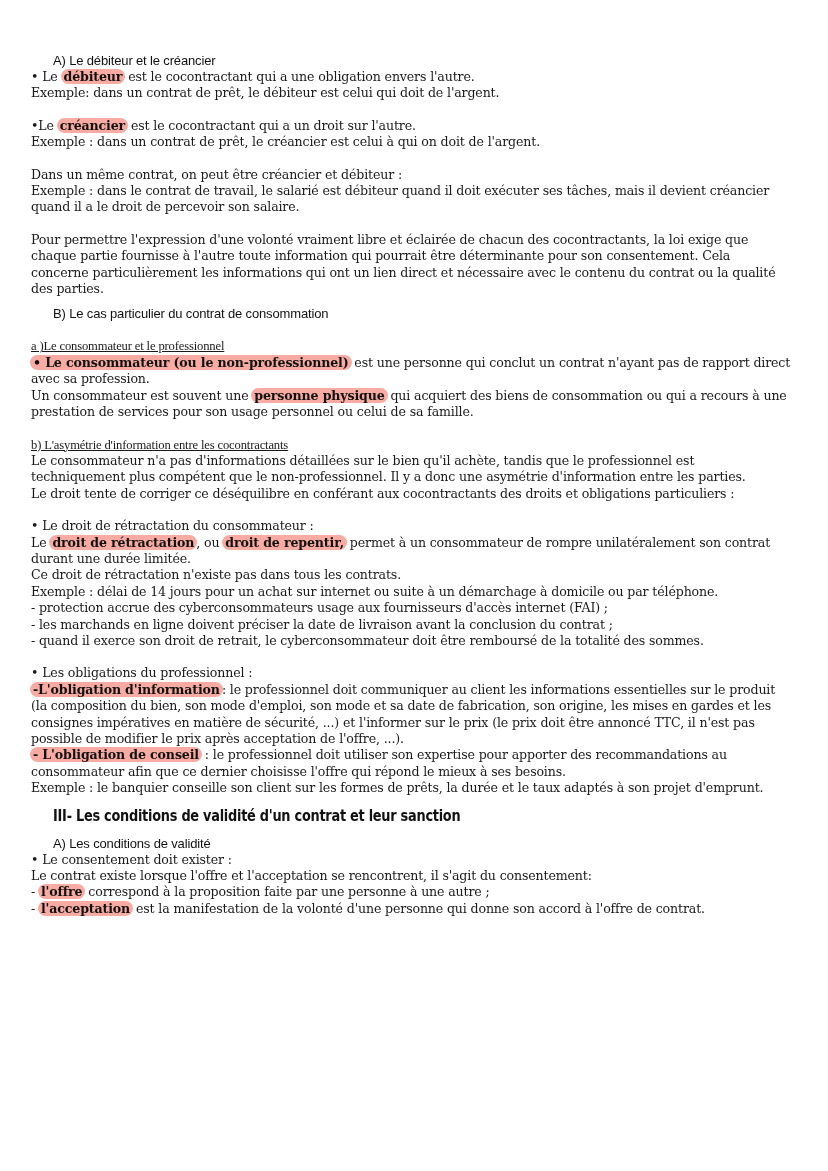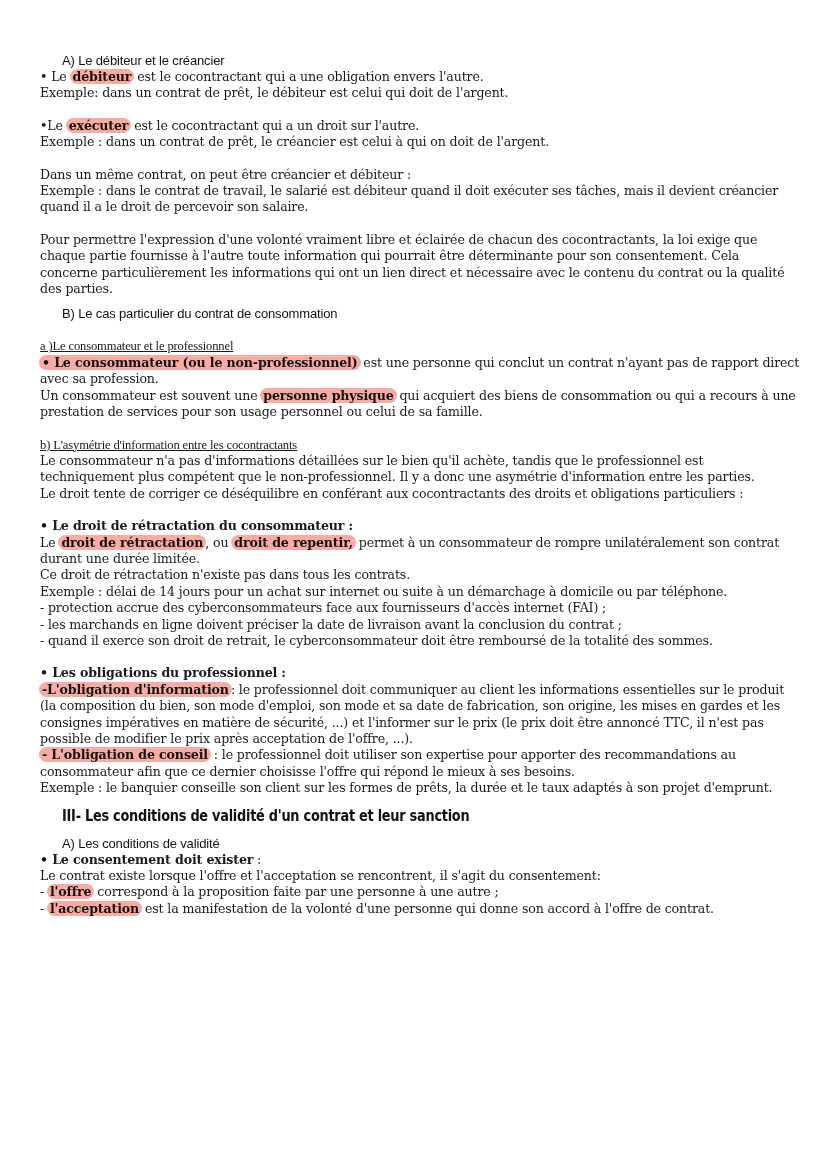--- a/index.html
+++ b/index.html
@@ -1,41 +1,41 @@
 <!DOCTYPE html>
 <html><head>
 <meta charset="utf-8">
 <style>
   html, body { margin: 0; padding: 0; background: #ffffff; }
   body { width: 828px; height: 1171px; position: relative; overflow: hidden; }
   .page {
-    position: absolute; left: 40px; top: 52px; width: 760px;
+    position: absolute; left: 31px; top: 52px; width: 760px;
     font-family: "DejaVu Serif", serif;
     font-size: 12.6px; line-height: 16.4px; color: #1a1a1a;
     letter-spacing: -0.15px;
   }
   .sub { font-family: "Liberation Sans", sans-serif; font-size: 13px; font-weight: 500; margin-left: 22px; color: #111; line-height: 17px; }
   .main-h { font-family: "DejaVu Sans", sans-serif; font-weight: bold; font-size: 15px; margin-left: 22px; color: #111; letter-spacing: -0.3px; transform: scaleX(0.86); transform-origin: left; white-space: nowrap; line-height: 22px; }
   .u { text-decoration: underline; font-family: Liberation Serif, serif; }
   .p { margin: 0; }
   .gap { height: 16px; }
   .gap-s { height: 8px; }
   .hl { background: #f8aba2; border-radius: 8px; padding: 0 3px; margin: 0 -1px; font-weight: bold; color: #111; }
-  .b { font-weight: bold; }
+  .b { font-weight: normal; }
 </style>
 </head>
 <body>
 
 <div class="page">
 
   <div class="sub">A) Le débiteur et le créancier</div>
   <p class="p"><span>• Le </span><span class="hl">débiteur</span><span> est le cocontractant qui a une obligation envers l'autre.</span></p>
   <p class="p">Exemple: dans un contrat de prêt, le débiteur est celui qui doit de l'argent.</p>
   <div class="gap"></div>
-  <p class="p"><span>•Le </span><span class="hl">exécuter</span><span> est le cocontractant qui a un droit sur l'autre.</span></p>
+  <p class="p"><span>•Le </span><span class="hl">créancier</span><span> est le cocontractant qui a un droit sur l'autre.</span></p>
   <p class="p">Exemple : dans un contrat de prêt, le créancier est celui à qui on doit de l'argent.</p>
   <div class="gap"></div>
   <p class="p">Dans un même contrat, on peut être créancier et débiteur :</p>
   <p class="p">Exemple : dans le contrat de travail, le salarié est débiteur quand il doit exécuter ses tâches, mais il devient créancier quand il a le droit de percevoir son salaire.</p>
   <div class="gap"></div>
   <p class="p">Pour permettre l'expression d'une volonté vraiment libre et éclairée de chacun des cocontractants, la loi exige que chaque partie fournisse à l'autre toute information qui pourrait être déterminante pour son consentement. Cela concerne particulièrement les informations qui ont un lien direct et nécessaire avec le contenu du contrat ou la qualité des parties.</p>
   <div class="gap-s"></div>
 
   <div class="sub">B) Le cas particulier du contrat de consommation</div>
   <div class="gap"></div>
@@ -47,21 +47,21 @@
 
   <p class="p u">b) L'asymétrie d'information entre les cocontractants</p>
   <p class="p">Le consommateur n'a pas d'informations détaillées sur le bien qu'il achète, tandis que le professionnel est techniquement plus compétent que le non-professionnel. Il y a donc une asymétrie d'information entre les parties.</p>
   <p class="p">Le droit tente de corriger ce déséquilibre en conférant aux cocontractants des droits et obligations particuliers :</p>
   <div class="gap"></div>
 
   <p class="p b">• Le droit de rétractation du consommateur :</p>
   <p class="p"><span>Le </span><span class="hl">droit de rétractation</span><span>, ou </span><span class="hl">droit de repentir,</span><span> permet à un consommateur de rompre unilatéralement son contrat durant une durée limitée.</span></p>
   <p class="p">Ce droit de rétractation n'existe pas dans tous les contrats.</p>
   <p class="p">Exemple : délai de 14 jours pour un achat sur internet ou suite à un démarchage à domicile ou par téléphone.</p>
-  <p class="p">- protection accrue des cyberconsommateurs face aux fournisseurs d'accès internet (FAI) ;</p>
+  <p class="p">- protection accrue des cyberconsommateurs usage aux fournisseurs d'accès internet (FAI) ;</p>
   <p class="p">- les marchands en ligne doivent préciser la date de livraison avant la conclusion du contrat ;</p>
   <p class="p">- quand il exerce son droit de retrait, le cyberconsommateur doit être remboursé de la totalité des sommes.</p>
   <div class="gap"></div>
 
   <p class="p b">• Les obligations du professionnel :</p>
   <p class="p"><span class="hl">-L'obligation d'information</span><span>: le professionnel doit communiquer au client les informations essentielles sur le produit (la composition du bien, son mode d'emploi, son mode et sa date de fabrication, son origine, les mises en gardes et les consignes impératives en matière de sécurité, ...) et l'informer sur le prix (le prix doit être annoncé TTC, il n'est pas possible de modifier le prix après acceptation de l'offre, ...).</span></p>
   <p class="p"><span class="hl">- L'obligation de conseil</span><span> : le professionnel doit utiliser son expertise pour apporter des recommandations au consommateur afin que ce dernier choisisse l'offre qui répond le mieux à ses besoins.</span></p>
   <p class="p">Exemple : le banquier conseille son client sur les formes de prêts, la durée et le taux adaptés à son projet d'emprunt.</p>
   <div class="gap-s"></div>
 

